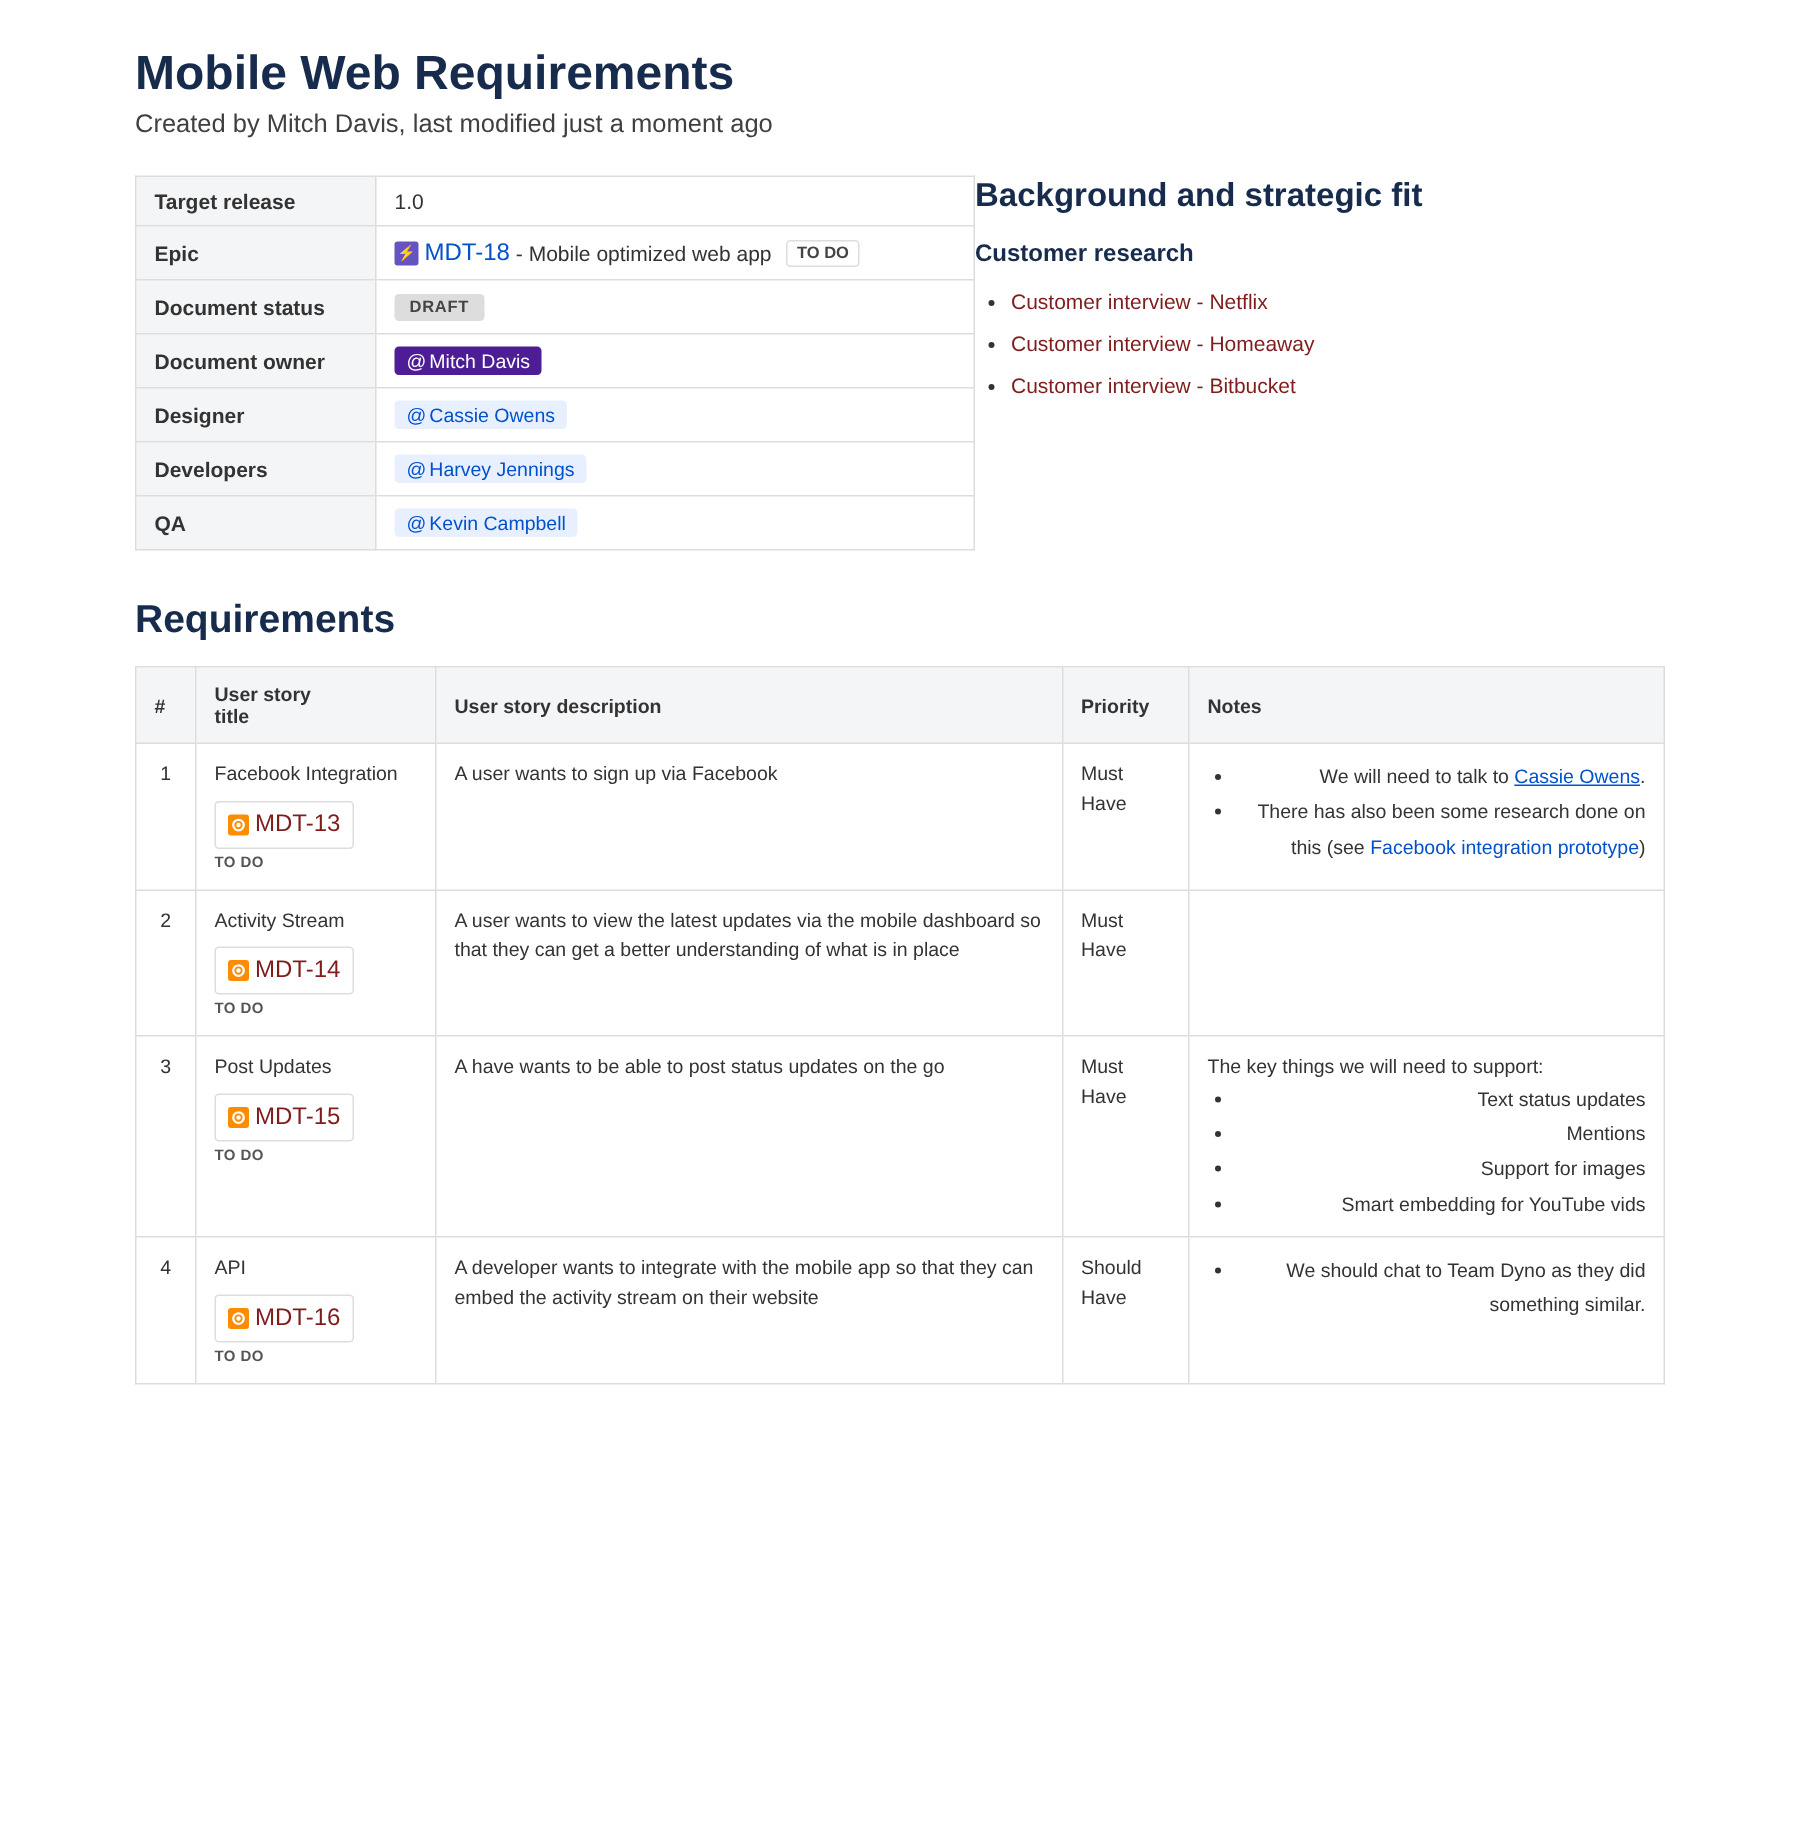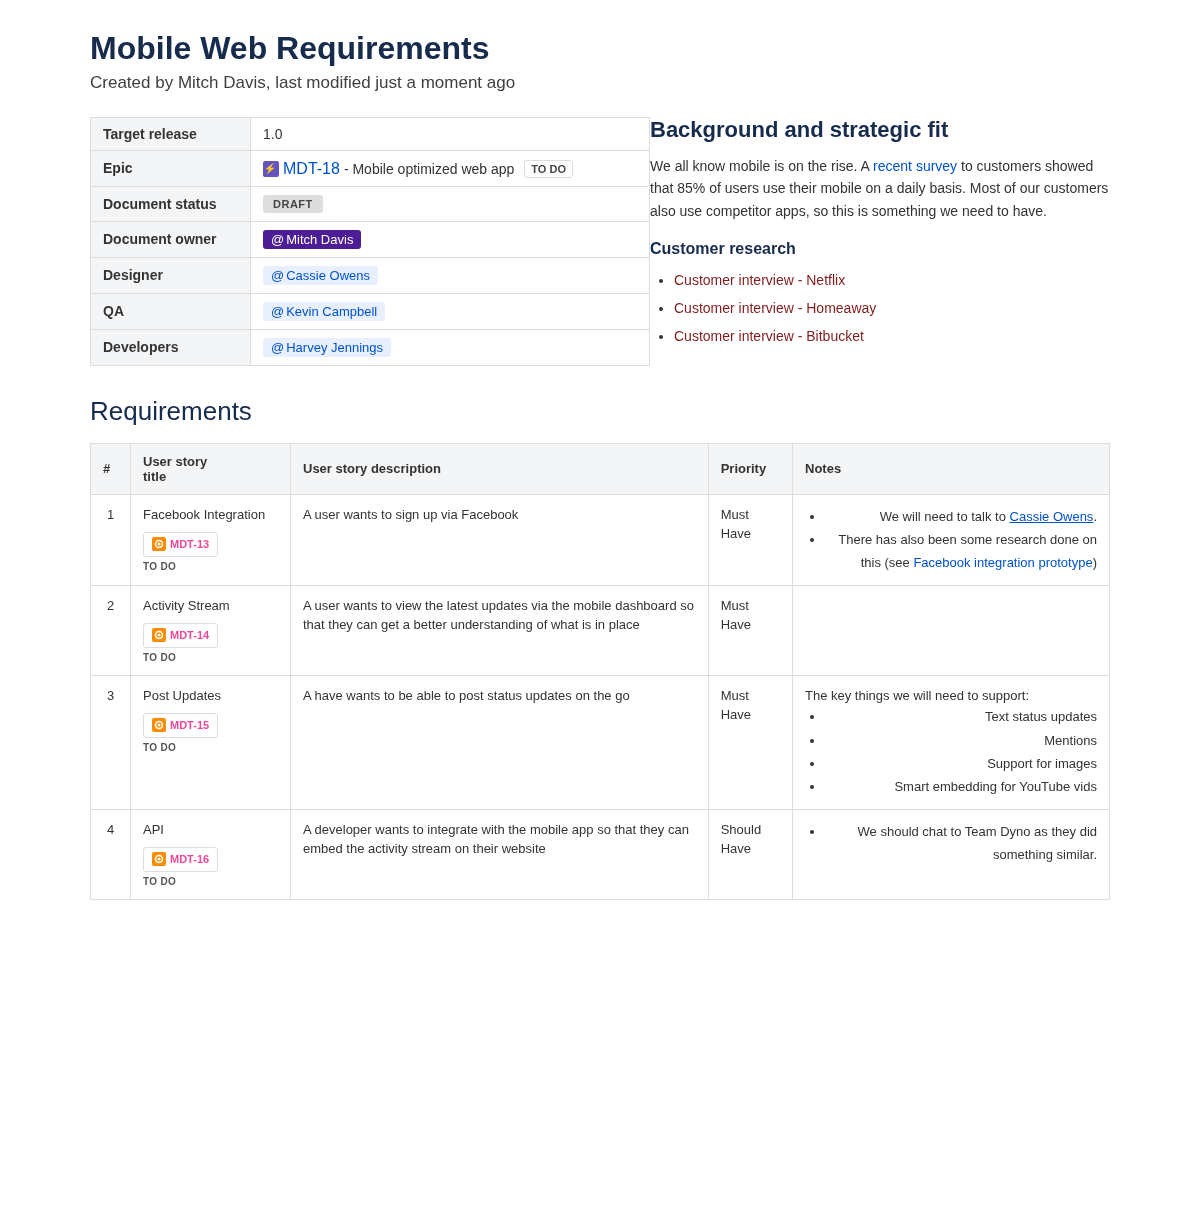--- a/index.html
+++ b/index.html
@@ -131,21 +131,21 @@
     .right-panel ul {
       list-style: disc;
       padding-left: 24px;
       line-height: 2;
     }
     .right-panel ul li a {
       color: #7f1d1d;
     }
     h2.req-title {
       font-size: 26px;
-      font-weight: 400;
+      font-weight: 700;
       color: #172b4d;
       margin-bottom: 16px;
     }
     .req-table {
       width: 100%;
       border-collapse: collapse;
       border: 1px solid #ddd;
     }
     .req-table th {
       background: #f4f5f7;
@@ -186,24 +186,23 @@
       border-radius: 2px;
       display: inline-flex;
       align-items: center;
       justify-content: center;
     }
     .story-tag .jira-icon-small svg {
       width: 10px;
       height: 10px;
     }
     .story-tag a {
-      color: #ec4899;
+      color: #7f1d1d;
       text-decoration: none;
-      font-size: 11px;
-      font-weight: bold;
+      font-size: 16px;
     }
     .todo-badge {
       display: block;
       font-size: 10px;
       font-weight: bold;
       color: #555;
       margin-top: 2px;
       letter-spacing: 0.3px;
     }
     .notes-ul {
@@ -257,39 +256,36 @@
           <span class="mention-blue">Mitch Davis</span>
         </td>
       </tr>
       <tr>
         <td>Designer</td>
         <td>
           <span class="mention-light">Cassie Owens</span>
         </td>
       </tr>
       <tr>
+        <td>Developers</td>
+        <td>
+          <span class="mention-light">Harvey Jennings</span>
+        </td>
+      </tr>
+      <tr>
         <td>QA</td>
         <td>
           <span class="mention-light">Kevin Campbell</span>
-        </td>
-      </tr>
-      <tr>
-        <td>Developers</td>
-        <td>
-          <span class="mention-light">Harvey Jennings</span>
         </td>
       </tr>
     </tbody>
   </table>
 
   <div class="right-panel">
     <h2>Background and strategic fit</h2>
-    <p>
-      We all know mobile is on the rise. A <a href="#">recent survey</a> to customers showed that 85% of users use their mobile on a daily basis. Most of our customers also use competitor apps, so this is something we need to have.
-    </p>
     <h3>Customer research</h3>
     <ul>
       <li><a href="#">Customer interview - Netflix</a></li>
       <li><a href="#">Customer interview - Homeaway</a></li>
       <li><a href="#">Customer interview - Bitbucket</a></li>
     </ul>
   </div>
 </div>
 
 <h2 class="req-title">Requirements</h2>

